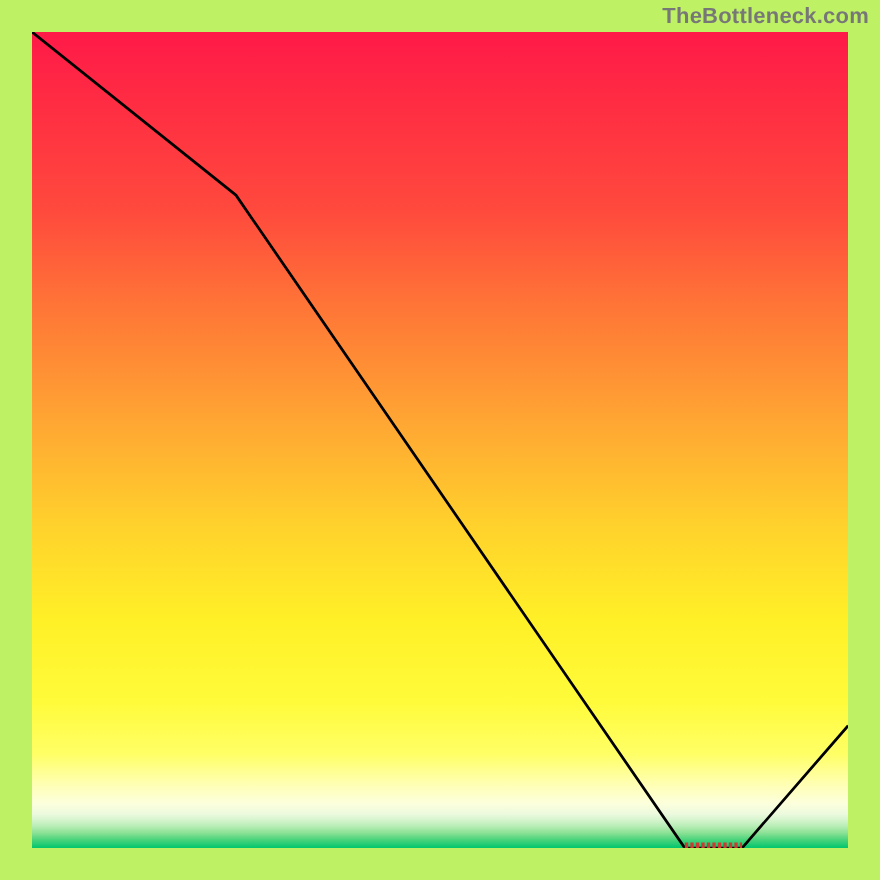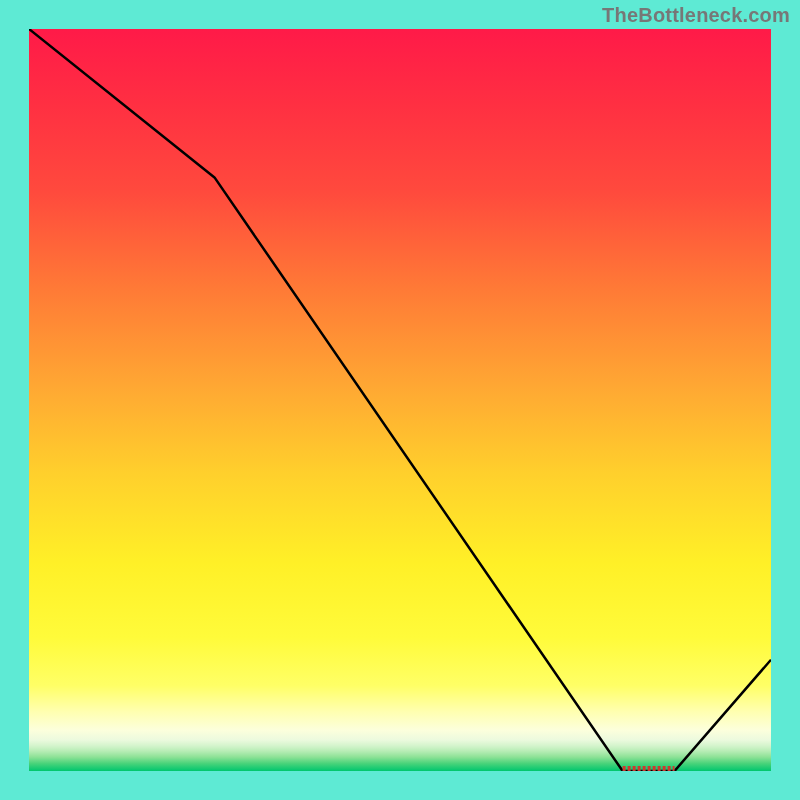--- a/index.html
+++ b/index.html
@@ -8,21 +8,21 @@
     font-family: Arial, Helvetica, sans-serif;
     width: 800px;
     height: 800px;
     overflow: hidden;
     background: #000;
   }
   .outer {
     width: 800px;
     height: 800px;
     position: relative;
-    background: #5eead4;
+    background: #bef264;
   }
   .attribution {
     position: absolute;
     top: 4px;
     right: 10px;
     color: #777;
     font-size: 20px;
     font-weight: bold;
     letter-spacing: 0.2px;
   }

